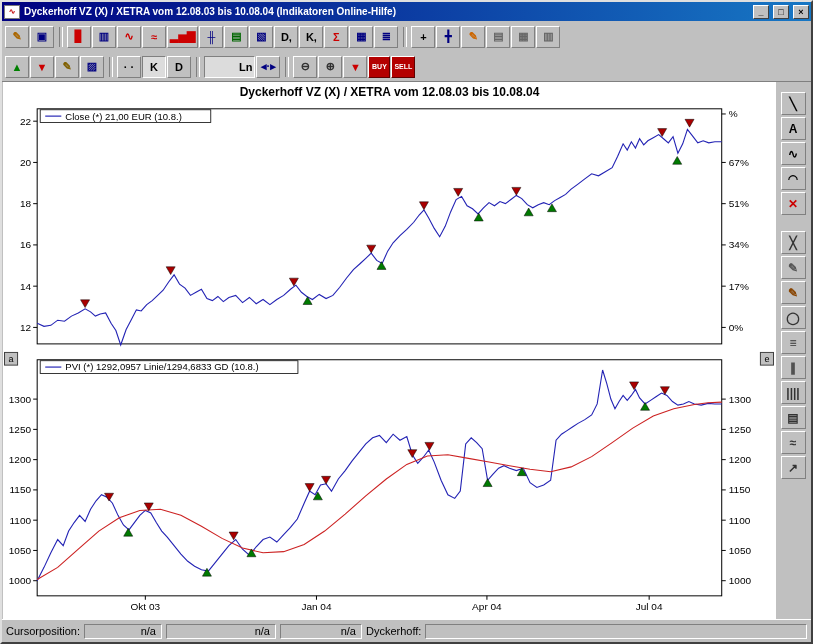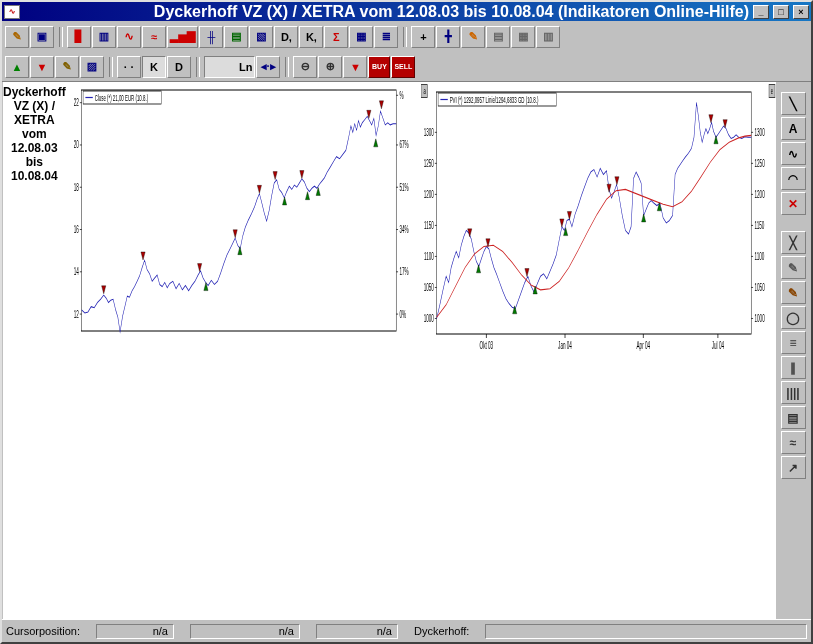--- a/index.html
+++ b/index.html
@@ -5,46 +5,46 @@
   html,body{margin:0;padding:0;}
   body{width:813px;height:644px;overflow:hidden;background:#c0c0c0;
        font-family:"Liberation Sans",sans-serif;font-size:11px;color:#000;}
   .window{width:813px;height:644px;box-sizing:border-box;display:flex;flex-direction:column;
           border:2px solid;border-color:#dfdfdf #404040 #404040 #dfdfdf;background:#c0c0c0;}
   
   .titlebar{height:19px;flex:0 0 19px;background:linear-gradient(90deg,#000080,#1777c4);
             display:flex;align-items:center;padding:0 2px;gap:4px;}
   .win-icon{width:14px;height:12px;background:#fff;border:1px solid #7a7a7a;display:flex;
             align-items:center;justify-content:center;font-size:8px;color:#c00000;font-weight:bold;}
-  .titlebar .title{color:#fff;font-weight:bold;font-size:16px;flex:1;white-space:nowrap;overflow:hidden;text-align:right;}
+  .titlebar .title{color:#fff;font-weight:bold;font-size:10px;flex:1;white-space:nowrap;overflow:hidden;}
   .win-btn{width:16px;height:14px;background:#c0c0c0;border:1px solid;
            border-color:#ffffff #404040 #404040 #ffffff;font-size:9px;line-height:10px;
            display:flex;align-items:center;justify-content:center;font-weight:bold;padding:0;}
   
   .toolbar{display:flex;align-items:center;padding:2px 3px;flex:0 0 auto;}
   .toolbar.row1{height:27px;}
   .toolbar.row2{height:25px;border-bottom:1px solid #808080;}
   .tb-btn{min-width:24px;height:22px;box-sizing:border-box;display:flex;align-items:center;justify-content:center;
           background:#c0c0c0;border:1px solid;border-color:#ffffff #808080 #808080 #ffffff;
           margin-right:1px;font-size:11px;font-weight:bold;padding:0 2px;cursor:pointer;user-select:none;}
   .tb-btn.active{border-color:#808080 #ffffff #ffffff #808080;background:#dcdcdc;}
   .tb-btn.badge-btn{background:#b40000;color:#fff;font-size:7px;min-width:22px;border-color:#ffffff #600000 #600000 #ffffff;}
   .tb-sep{width:2px;height:20px;border-left:1px solid #808080;border-right:1px solid #ffffff;margin:0 4px;}
   
   .content{flex:1;display:flex;background:#c0c0c0;padding:0 1px;min-height:0;}
-  .chart-panel{flex:1;background:#ffffff;display:flex;min-width:0;}
+  .chart-panel{flex:1;background:#ffffff;display:flex;flex-direction:column;min-width:0;}
   .chart-title{text-align:center;font-weight:bold;font-size:12px;padding-top:3px;height:16px;flex:0 0 16px;}
   svg{display:block;width:100%;}
   .tool-col{flex:0 0 34px;display:flex;flex-direction:column;align-items:center;padding-top:10px;gap:2px;}
   .tool-btn{width:25px;height:23px;box-sizing:border-box;display:flex;align-items:center;justify-content:center;
             background:#c0c0c0;border:1px solid;border-color:#ffffff #808080 #808080 #ffffff;
             font-size:12px;font-weight:bold;cursor:pointer;user-select:none;}
   .tool-gap{height:12px;}
   
-  .statusbar{flex:0 0 20px;height:20px;display:flex;align-items:center;gap:16px;padding:1px 4px;
+  .statusbar{flex:0 0 20px;height:20px;display:flex;align-items:center;gap:4px;padding:1px 4px;
              border-top:1px solid #ffffff;}
   .status-label{white-space:nowrap;}
   .status-field{height:15px;box-sizing:border-box;border:1px solid;border-color:#808080 #ffffff #ffffff #808080;
                 display:flex;align-items:center;justify-content:flex-end;padding:0 5px;background:#c0c0c0;}
   .f1{width:78px;} .f2{width:110px;} .f3{width:82px;} .fmsg{flex:1;}
 </style>
 </head>
 <body>
 
 <div class="window">

